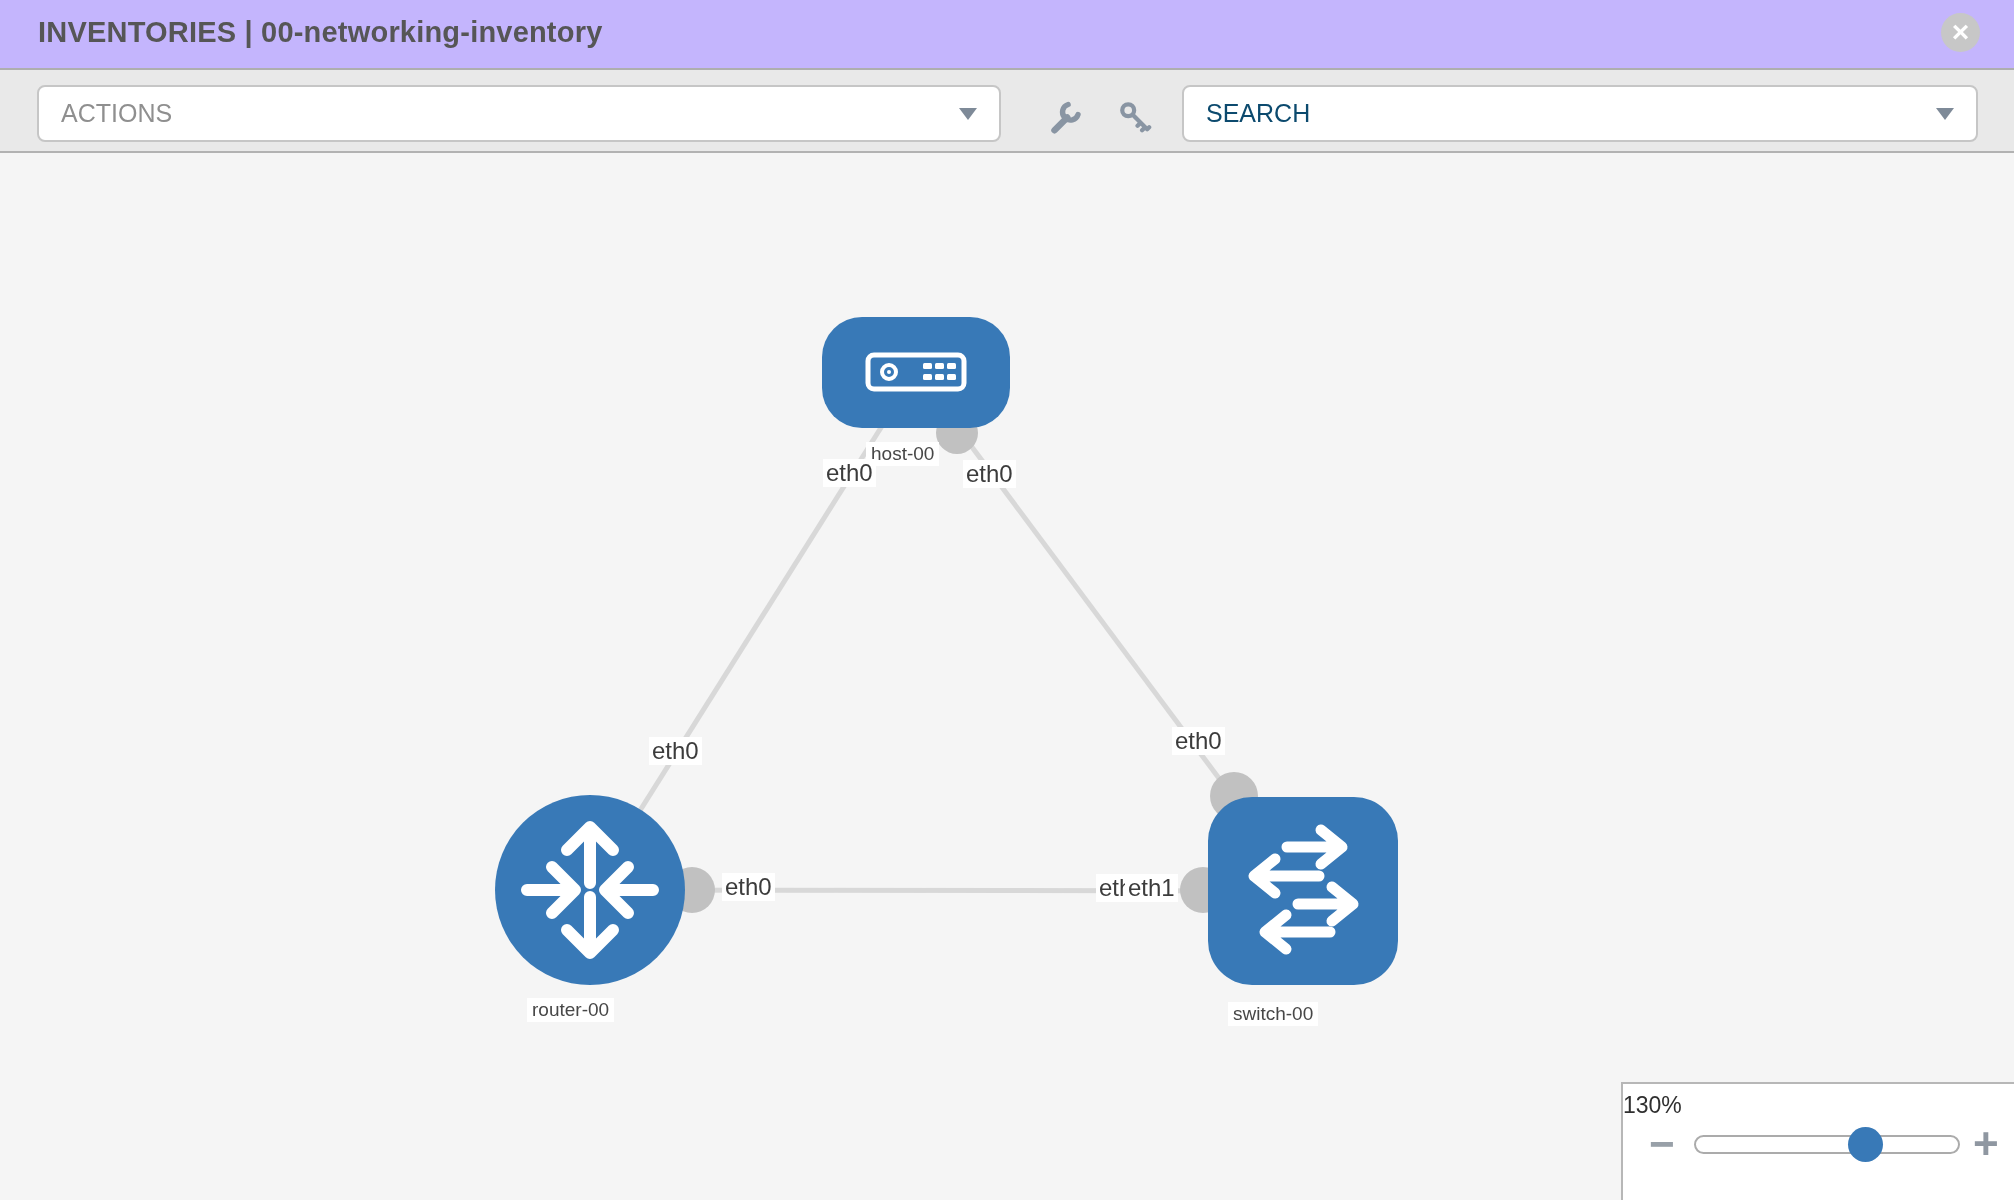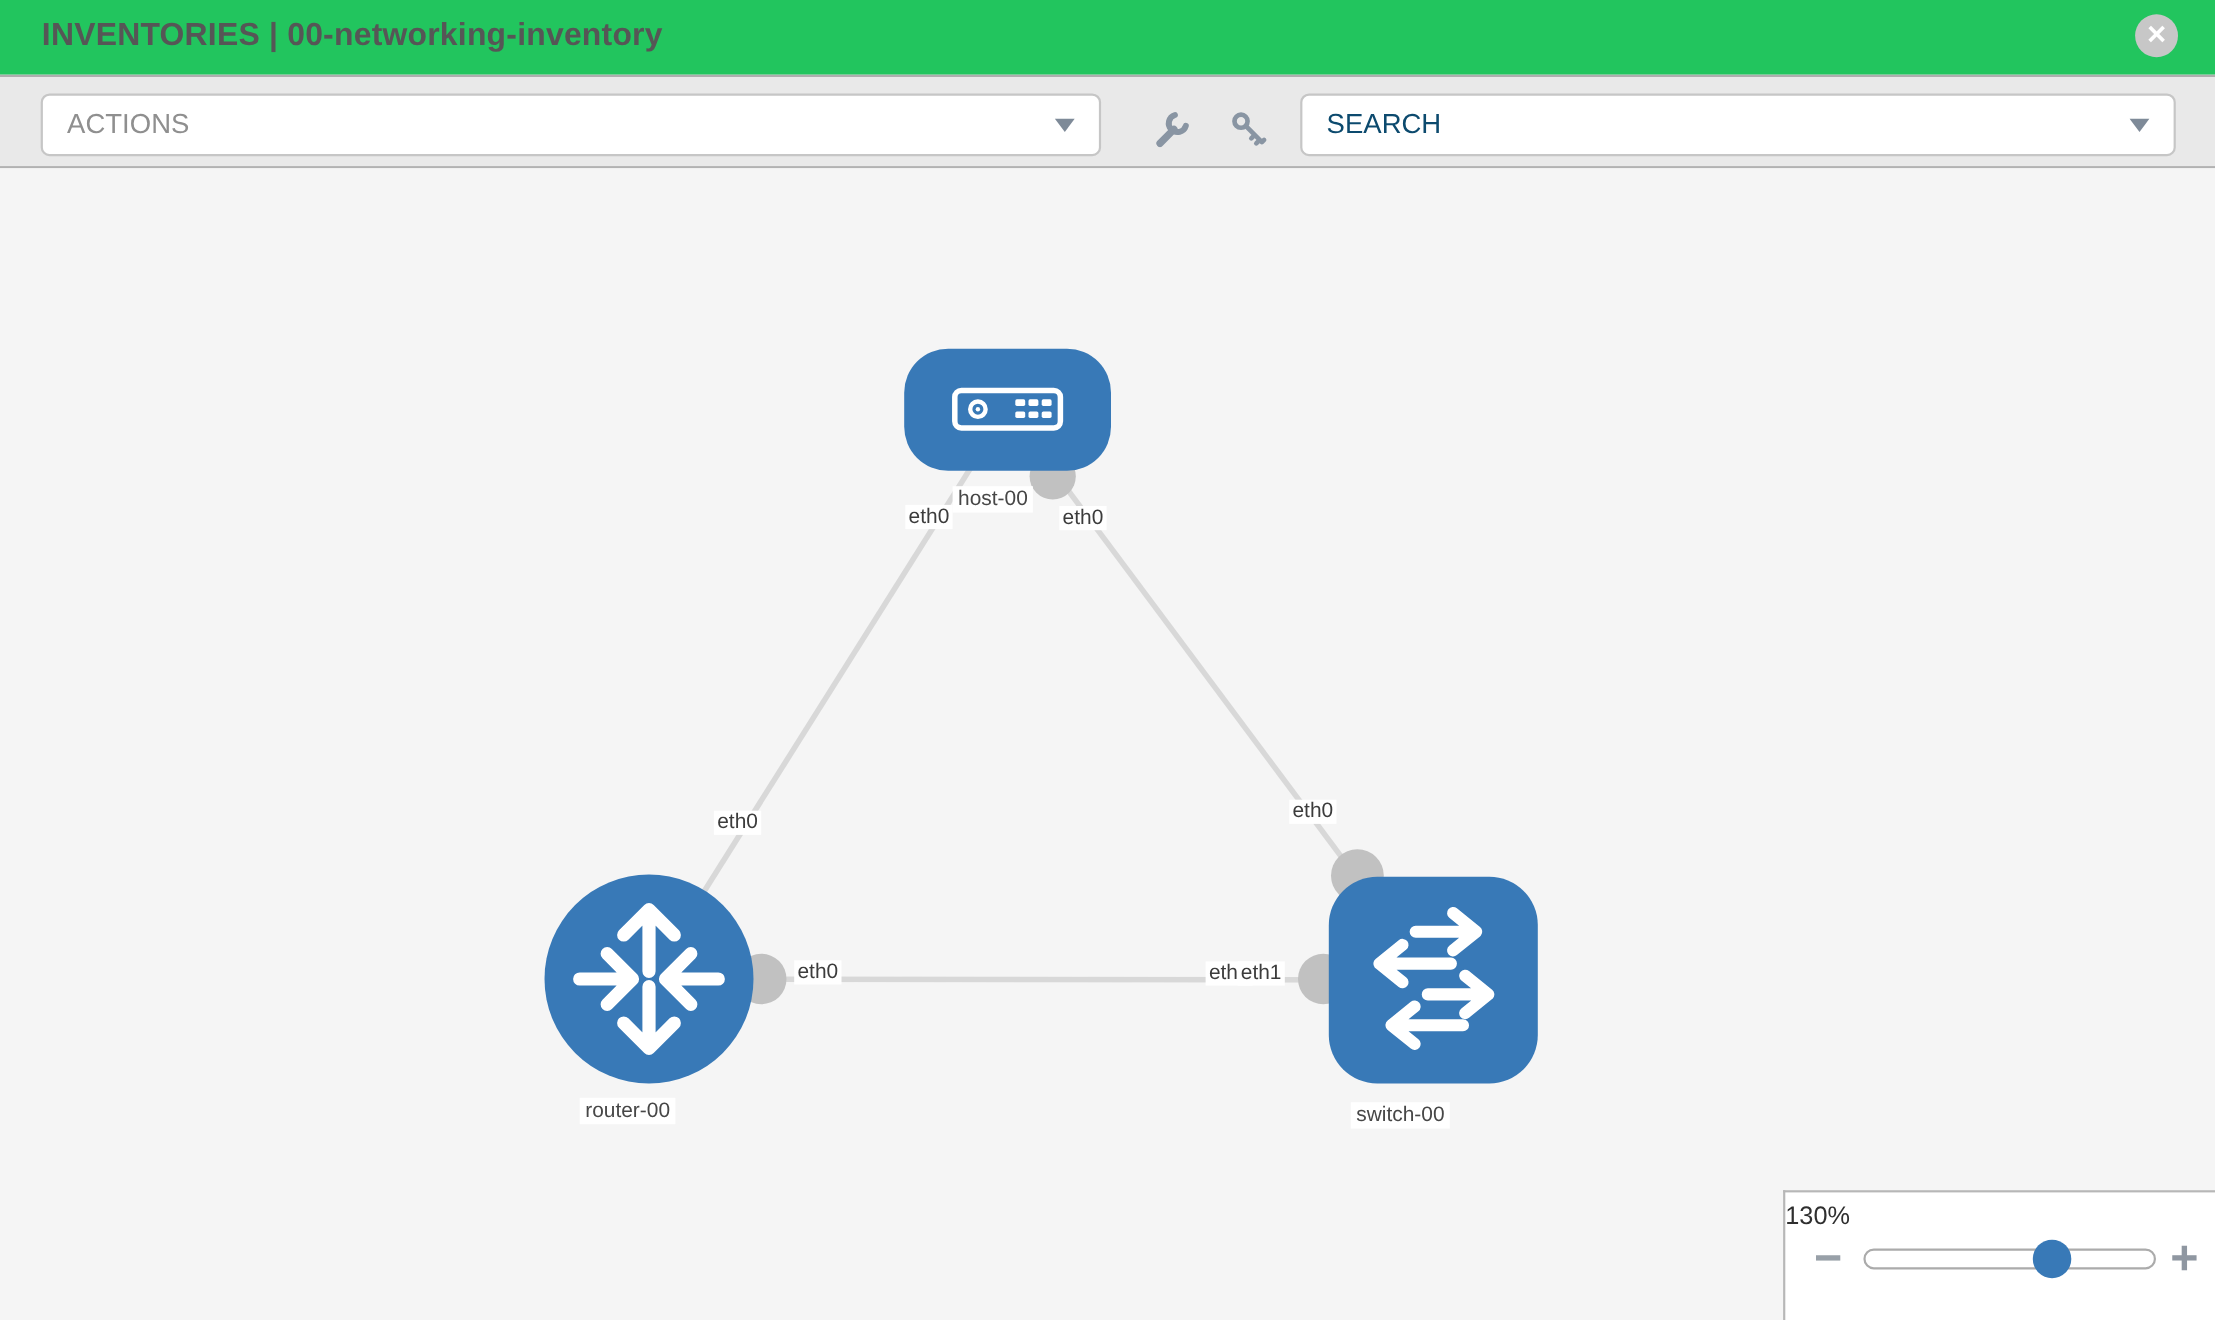--- a/index.html
+++ b/index.html
@@ -1,21 +1,21 @@
 <!DOCTYPE html>
 <html><head>
 <meta charset="utf-8">
 <style>
   * { margin:0; padding:0; box-sizing:border-box; }
   html,body { width:2014px; height:1200px; overflow:hidden; background:#fff;
     font-family:"Liberation Sans","DejaVu Sans",sans-serif; }
   .app { position:relative; width:2014px; height:1200px; }
 
   
-  .header { position:absolute; top:0; left:0; width:2014px; height:68px; background:#22c55e; }
+  .header { position:absolute; top:0; left:0; width:2014px; height:68px; background:#c4b5fd; }
   .page-title { position:absolute; left:38px; top:16px; font-size:29px; font-weight:bold;
     color:#565656; letter-spacing:0.2px; white-space:nowrap; }
   .close-btn { position:absolute; right:34px; top:13px; width:39px; height:39px; border-radius:50%;
     background:#c7c7c7; color:#fff; text-align:center; line-height:37px; font-size:30px;
     font-weight:bold; cursor:pointer; }
 
   
   .toolbar { position:absolute; top:68px; left:0; width:2014px; height:85px; background:#e9e9e9;
     border-top:2px solid #aeaeae; border-bottom:2px solid #b2b2b2; }
   .select { position:absolute; top:15px; height:57px; background:#fff; border:2px solid #c6c6c6;
@@ -33,21 +33,21 @@
   .canvas { position:absolute; top:153px; left:0; width:2014px; height:1047px;
     background:#f5f5f5; overflow:hidden; }
   .wires { position:absolute; left:0; top:0; }
   .node { position:absolute; background:#3879b7; }
   .node-host   { left:822px;  top:164px; width:188px; height:111px; border-radius:40px; }
   .node-router { left:495px;  top:642px; width:190px; height:190px; border-radius:50%; }
   .node-switch { left:1208px; top:644px; width:190px; height:188px; border-radius:44px; }
   .node svg { position:absolute; left:0; top:0; }
   .node-label { position:absolute; background:#fff; color:#474747; font-size:19px;
     padding:1px 5px; white-space:nowrap; z-index:3; }
-  .if-label { position:absolute; background:#fff; color:#3c3c3c; font-size:19px;
+  .if-label { position:absolute; background:#fff; color:#3c3c3c; font-size:24px;
     padding:0 3px; white-space:nowrap; z-index:3; }
   .lbl-host    { left:866px;  top:289px; }
   .lbl-router  { left:527px;  top:845px; }
   .lbl-switch  { left:1228px; top:849px;text-align:right; }
   .if-host-left    { left:823px;  top:306px; }
   .if-host-right   { left:963px;  top:307px; }
   .if-router-up    { left:649px;  top:584px; }
   .if-switch-up    { left:1172px; top:574px; }
   .if-router-link  { left:722px;  top:720px; }
   .if-switch-back  { left:1096px; top:721px; z-index:3; }

